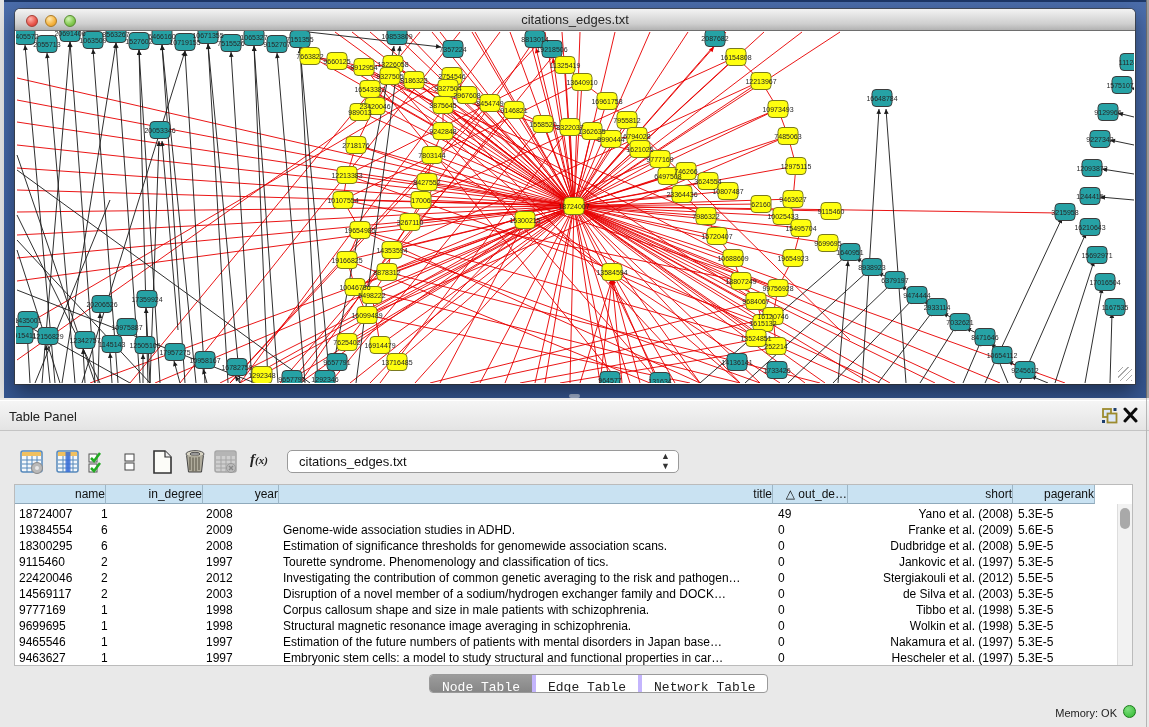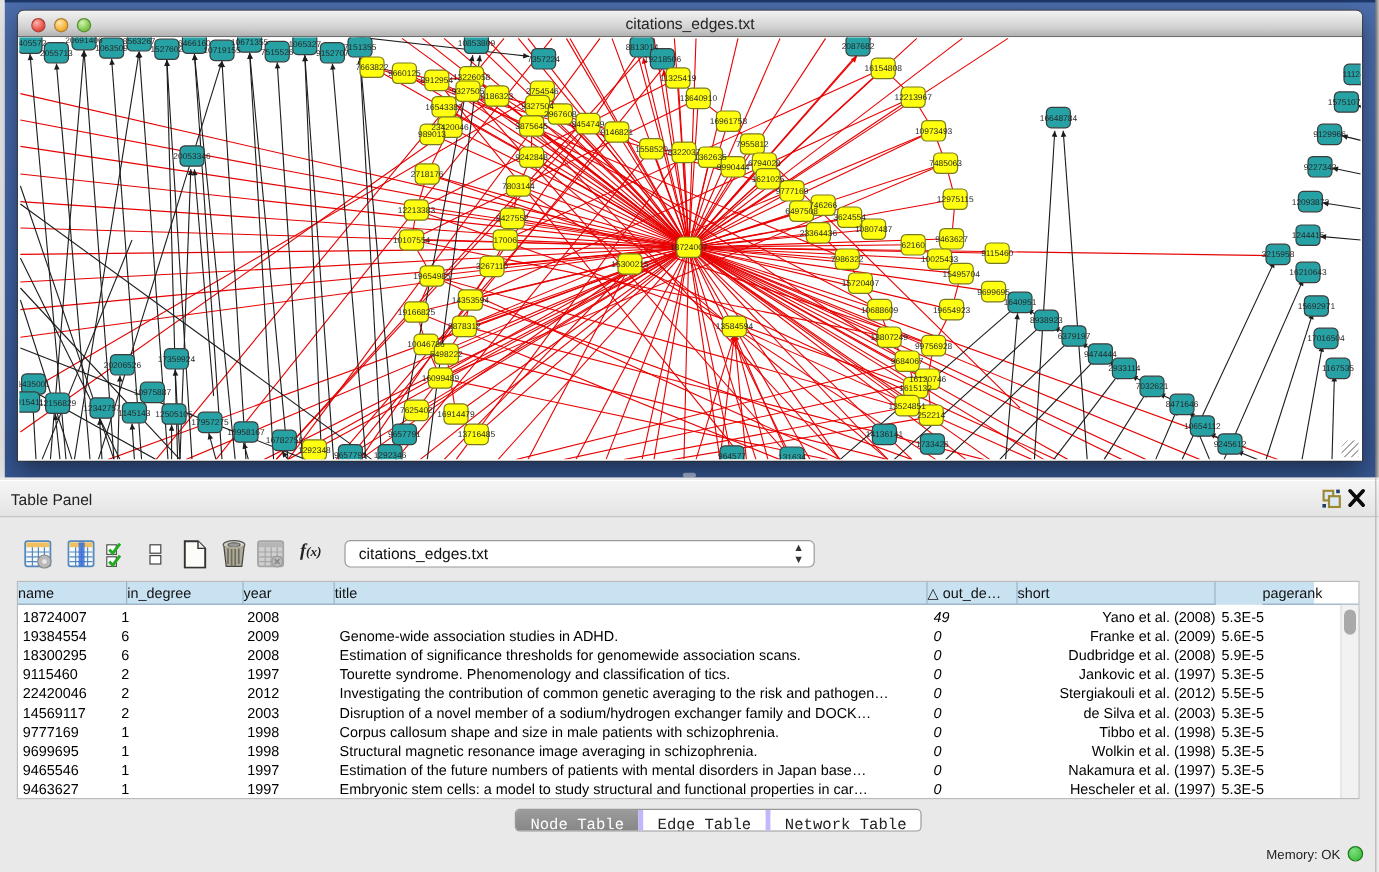--- a/index.html
+++ b/index.html
@@ -25,25 +25,25 @@
 #tphead .t { position:absolute; left:9px; top:8px; font-size:13px; color:#222; }
 #floatic, #closeic { position:absolute; top:6px; }
 #floatic { left:1101px; } #closeic { left:1123px; }
 #combo { position:absolute; left:287px; top:52px; width:392px; height:23px; background:#fff;
   border:1px solid #9a9a9a; border-radius:5px; font-size:13px; color:#111; line-height:21px; padding-left:11px; }
 #combo .arr { position:absolute; right:8px; top:0px; font-size:9px; color:#333; line-height:10px; }
 #tbl { position:absolute; left:14px; top:86px; width:1119px; height:182px; background:#fff;
   border:1px solid #bbb; overflow:hidden; }
 #thead { position:absolute; left:0; top:0; width:1080px; height:19px; background:#c9e2f2; }
 #thead .th { position:absolute; top:0; height:19px; border-right:1px solid #9db6c6;
-  border-bottom:1px solid #8fa9bb; font-size:12px; color:#111; text-align:left; line-height:18px; }
+  border-bottom:1px solid #8fa9bb; font-size:12px; color:#111; text-align:right; line-height:18px; }
 .tr { position:absolute; left:0; width:1100px; height:16px; font-size:12px; color:#000; }
 .tr div { position:absolute; top:0; height:16px; line-height:16px; white-space:nowrap; overflow:hidden; }
 .c0 { left:4px; width:85px; } .c1 { left:86px; width:90px; } .c2 { left:191px; width:80px; }
-.c3 { left:268px; width:490px; } .c4 { left:763px; width:70px;font-style:italic; }
+.c3 { left:268px; width:490px; } .c4 { left:763px; width:70px; }
 .c5 { left:833px; width:165px; text-align:right; } .c6 { left:1003px; width:90px; }
 #vscroll { position:absolute; left:1102px; top:19px; width:15px; height:161px; border-left:1px solid #ddd; background:#f2f2f2; }
 #vthumb { position:absolute; left:2px; top:4px; width:10px; height:21px; background:#a9a9a9; border-radius:5px; }
 #tabs { position:absolute; left:429px; top:276px; height:19px; border:1px solid #9a9a9a;
   border-radius:4px; overflow:hidden; font-size:13px; background:#fff; }
 #tabs div { float:left; height:19px; line-height:18px; padding:4px 12px; color:#222;font-family:Liberation Mono, monospace; }
 #tabs .sel { background:linear-gradient(#9c9c9c,#848484); color:#fff; }
 #tabs .sep { border-left:4px solid #c4b5fd; }
 #mem { position:absolute; right:32px; top:309px; font-size:11px; color:#222; }
 #memdot { position:absolute; right:13px; top:307px; width:13px; height:13px; border-radius:50%;
@@ -870,21 +870,21 @@
 <div style="position:absolute;left:250px;top:53px;font:italic bold 15px 'Liberation Serif',serif;color:#222">f<span style="font-size:11px">(x)</span></div>
   <div id="combo">citations_edges.txt<div class="arr">▲<br>▼</div></div>
   <div id="tbl">
     <div id="thead">
       <div class="th" style="left:0;width:91px">name</div>
       <div class="th" style="left:91px;width:97px">in_degree</div>
       <div class="th" style="left:188px;width:76px">year</div>
       <div class="th" style="left:264px;width:494px">title</div>
       <div class="th" style="left:758px;width:75px">△ out_de…</div>
       <div class="th" style="left:833px;width:165px">short</div>
-      <div class="th" style="left:1037px;width:82px">pagerank</div>
+      <div class="th" style="left:998px;width:82px">pagerank</div>
     </div>
     <div class="tr" style="top: 21px;">
         <div class="c0">18724007</div>
         <div class="c1">1</div>
         <div class="c2">2008</div>
         <div class="c4">49</div>
         <div class="c5">Yano et al. (2008)</div>
         <div class="c6">5.3E-5</div>
       </div>
 <div class="tr" style="top: 37px;">

